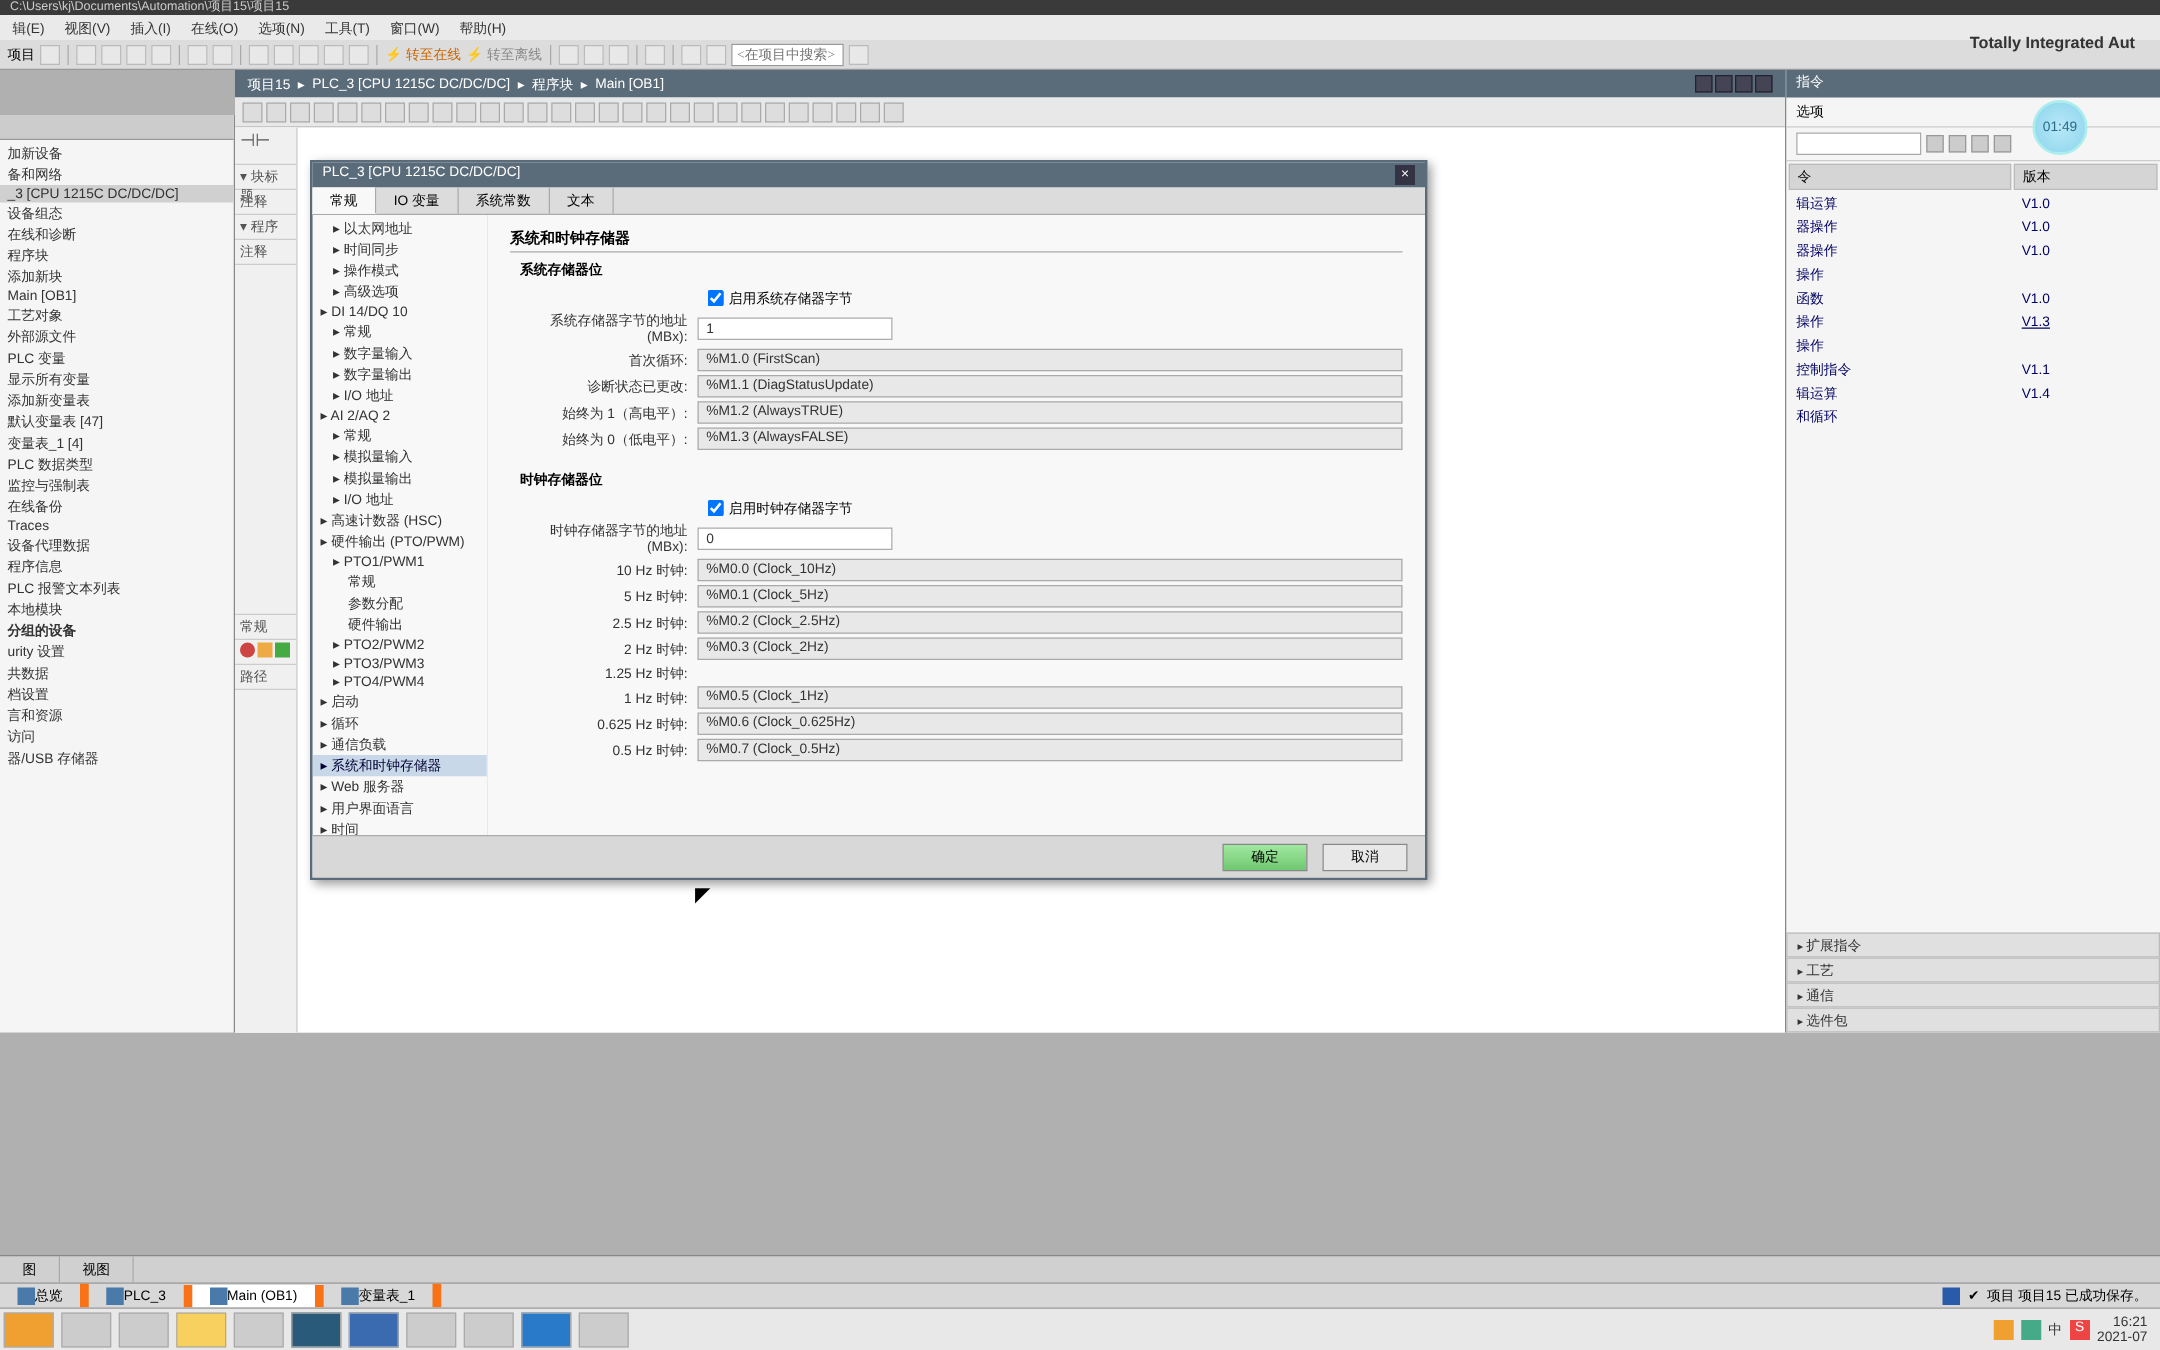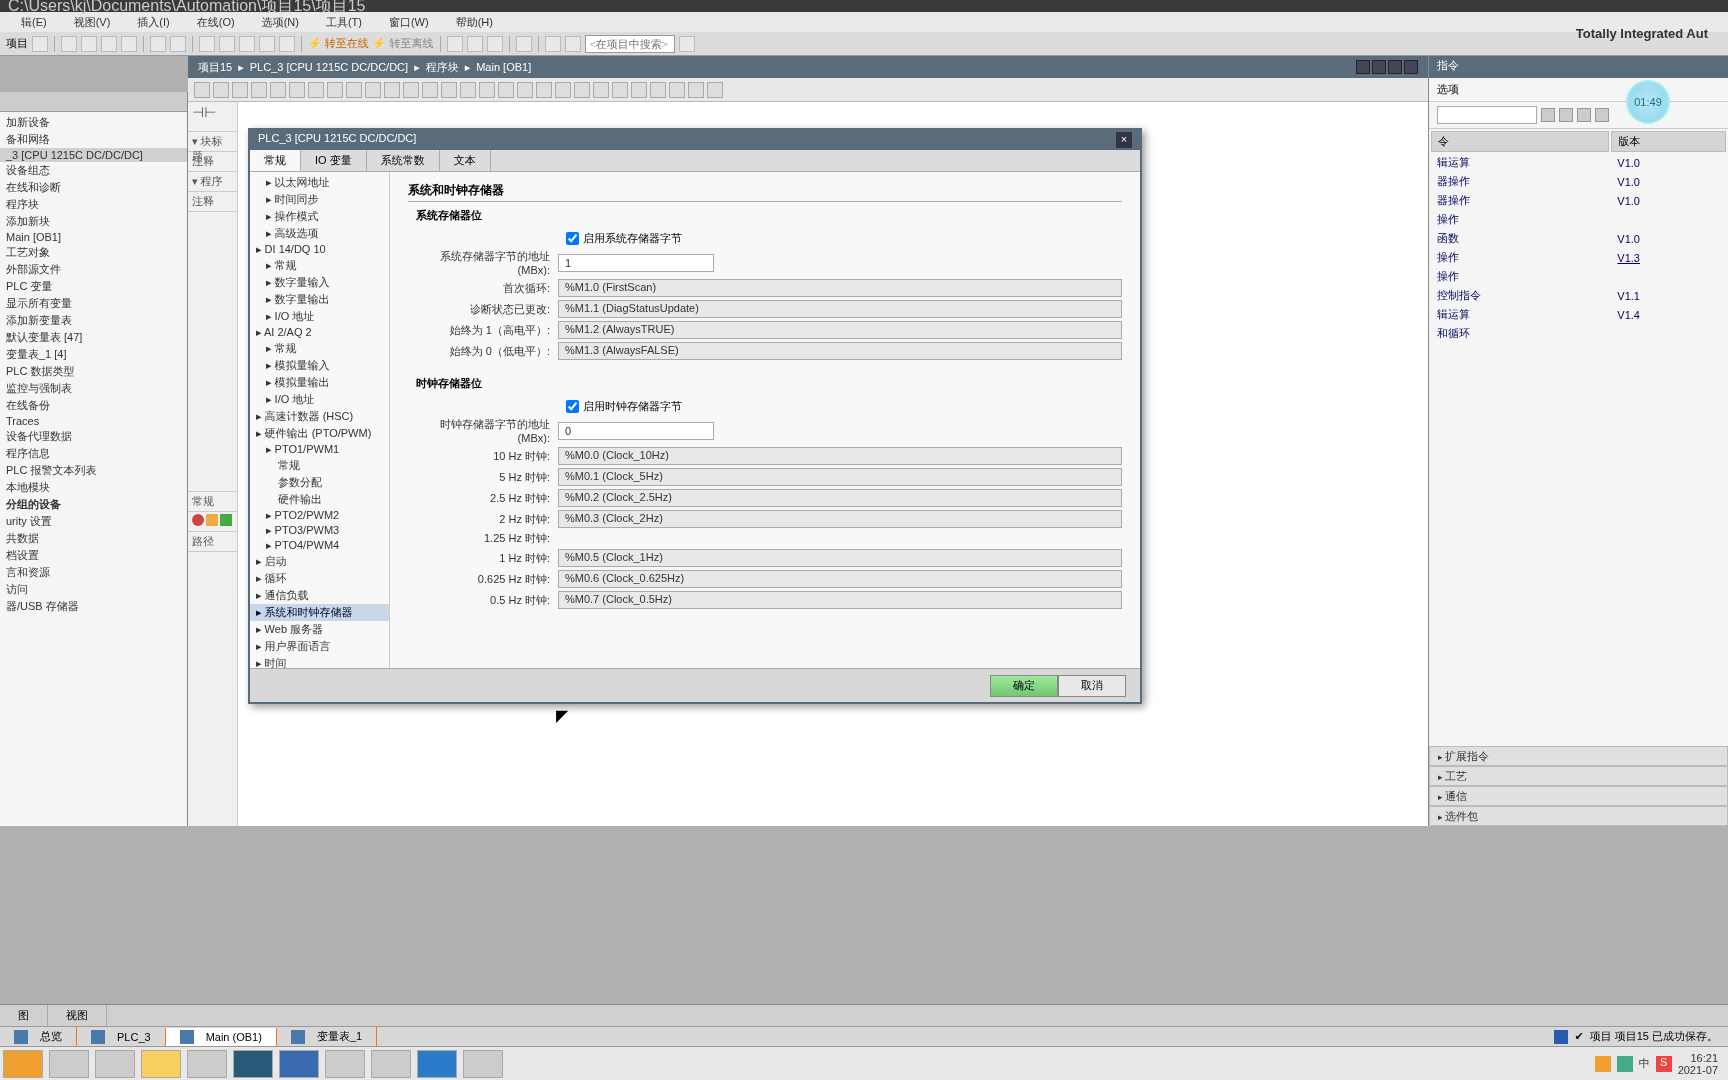--- a/index.html
+++ b/index.html
@@ -1,20 +1,20 @@
 <!DOCTYPE html>
 <html><head>
 <meta charset="utf-8">
 <style>
 * { margin: 0; padding: 0; box-sizing: border-box; font-family: "Microsoft YaHei", Arial, sans-serif; font-size: 11px; }
 body { background: #b0b0b0; overflow: hidden; width: 1728px; height: 1080px; position: relative; }
 
-.titlebar { height: 12px; background: #3a3a3a; color: #ccc; padding: 0 8px; line-height: 12px; font-size: 16px; }
+.titlebar { height: 12px; background: #3a3a3a; color: #ccc; padding: 0 8px; line-height: 12px; font-size: 10px; }
 .menubar { height: 20px; background: #eaeaea; display: flex; align-items: center; gap: 16px; padding: 0 10px; color: #333; }
-.menubar span { cursor: default; margin-left: 11px; }
+.menubar span { cursor: default; }
 .brand { position: absolute; right: 20px; top: 26px; font-size: 13px; color: #333; font-weight: bold; }
 
 .toolbar { height: 24px; background: #dcdcdc; border-bottom: 1px solid #999; display: flex; align-items: center; gap: 4px; padding: 0 6px; }
 .toolbar .tbtn { width: 16px; height: 16px; background: #e8e8e8; border: 1px solid #bbb; display: inline-block; }
 .toolbar .sep { width: 1px; height: 16px; background: #aaa; margin: 0 2px; }
 .toolbar input { height: 18px; border: 1px solid #999; background: #fff; padding: 0 4px; width: 90px; font-family: Liberation Serif, serif; }
 
 .main { display: flex; height: 770px; }
 
 .left-panel { width: 188px; background: #f5f5f5; border-right: 1px solid #888; overflow: hidden; margin-top: 36px; }
@@ -63,34 +63,34 @@
 .dlg-nav .l2 { padding-left: 28px; }
 .dlg-nav .sel { background: #c8d8e8; color: #003; }
 .dlg-content { flex: 1; background: #f8f8f8; padding: 10px 18px; overflow-y: auto; }
 .dlg-content h3 { font-size: 12px; font-weight: bold; border-bottom: 1px solid #aaa; padding-bottom: 2px; }
 .dlg-content h4 { font-size: 11px; font-weight: bold; margin: 6px 0 8px 8px; }
 .frow { display: flex; align-items: center; margin: 3px 0; }
 .frow label { width: 150px; text-align: right; padding-right: 8px; color: #333; font-size: 11px; }
 .frow .val { flex: 1; height: 18px; border: 1px solid #aaa; background: #fff; padding: 1px 6px; font-size: 11px; color: #333; }
 .frow .ro { background: #e8e8e8; }
 .frow input[type=checkbox] { margin-left: 158px; margin-right: 4px; }
-.dlg-foot { height: 34px; background: #d8d8d8; border-top: 1px solid #aaa; display: flex; justify-content: flex-end; align-items: center; gap: 0; padding: 0 14px; }
+.dlg-foot { height: 34px; background: #d8d8d8; border-top: 1px solid #aaa; display: flex; justify-content: flex-end; align-items: center; gap: 12px; padding: 0 14px; }
 .dlg-foot button { width: 68px; height: 22px; border: 1px solid #888; cursor: pointer; }
 .btn-ok { background: linear-gradient(#a0e8a0,#70c870); }
 .btn-cancel { background: #e8e8e8; }
 
 .bottom-tabs { height: 22px; background: #d0d0d0; border-top: 1px solid #888; display: flex; }
 .bottom-tabs div { padding: 3px 18px; border-right: 1px solid #aaa; }
 
 .taskbar { position: absolute; bottom: 0; left: 0; right: 0; height: 34px; background: #e8e8e8; border-top: 1px solid #999; display: flex; align-items: center; }
 .taskbar .app { width: 40px; height: 28px; margin: 0 3px; background: #ccc; border: 1px solid #aaa; }
 .taskbar .tray { margin-left: auto; display: flex; gap: 6px; padding: 0 10px; align-items: center; color: #333; font-size: 10px; }
 
 .statusbar { position: absolute; bottom: 34px; left: 0; right: 0; height: 20px; background: #d8d8d8; border-top: 1px solid #999; display: flex; align-items: center; }
-.statusbar .tab { padding: 2px 14px; border-right: 1px solid #f97316; display: flex; gap: 12px; align-items: center; }
+.statusbar .tab { padding: 2px 14px; border-right: 7px solid #f97316; display: flex; gap: 0; align-items: center; }
 .statusbar .ico { width: 14px; height: 14px; background: #4a7aaa; }
 .statusbar .msg { margin-left: auto; padding: 0 10px; display: flex; gap: 6px; align-items: center; }
 .cursor { position: absolute; left: 556px; top: 706px; font-size: 16px; color: #000; pointer-events: none; }
 </style>
 </head>
 <body>
 
 <div class="titlebar">C:\Users\kj\Documents\Automation\项目15\项目15</div>
 
 <div class="menubar">

